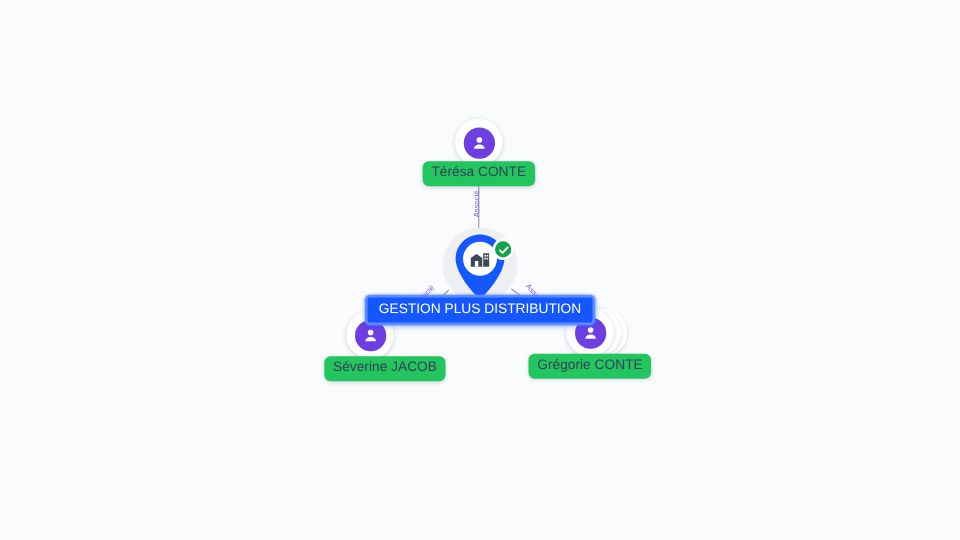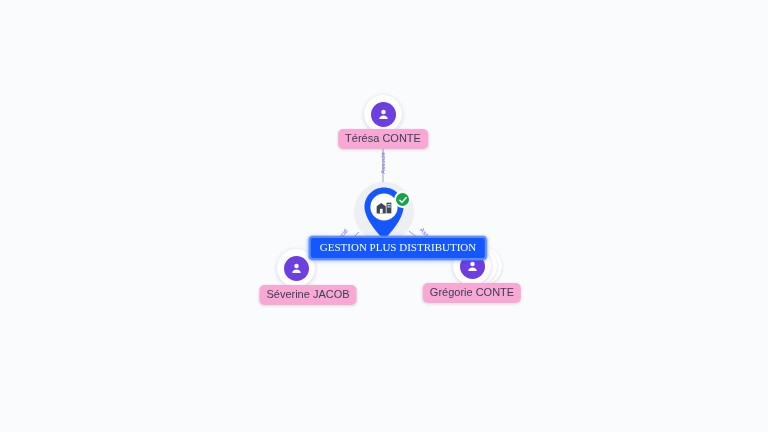--- a/index.html
+++ b/index.html
@@ -76,21 +76,21 @@
     background: #6d3ee0;
     display: flex;
     align-items: center;
     justify-content: center;
   }
   .person-avatar svg { display: block; }
 
   .node-label {
     position: absolute;
     transform: translateX(-50%);
-    background: #f9a8d4;
+    background: #22c55e;
     color: #36405a;
     font-size: 11px;
     line-height: 13px;
     white-space: nowrap;
     padding: 3px 7px 4px 7px;
     border-radius: 5px;
     box-shadow: 0 1px 3px rgba(35, 45, 80, 0.16);
   }
 
   
@@ -244,15 +244,15 @@
           <rect x="6.6" y="14.4" width="3.6" height="6.1" fill="#ffffff"></rect>
         </svg>
       </div>
     </div>
     <div class="company-check">
       <svg width="10" height="10" viewBox="0 0 24 24" fill="none" stroke="#ffffff" stroke-width="3.6" stroke-linecap="round" stroke-linejoin="round">
         <path d="M4.5 12.6 L9.8 17.6 L19.4 6.8"></path>
       </svg>
     </div>
   </div>
-  <div class="company-label" style="left:398px; top:236px;font-family:Liberation Serif, serif;">GESTION PLUS DISTRIBUTION</div>
+  <div class="company-label" style="left:384px; top:236px;">GESTION PLUS DISTRIBUTION</div>
 
 </div>
 
 </body></html>

